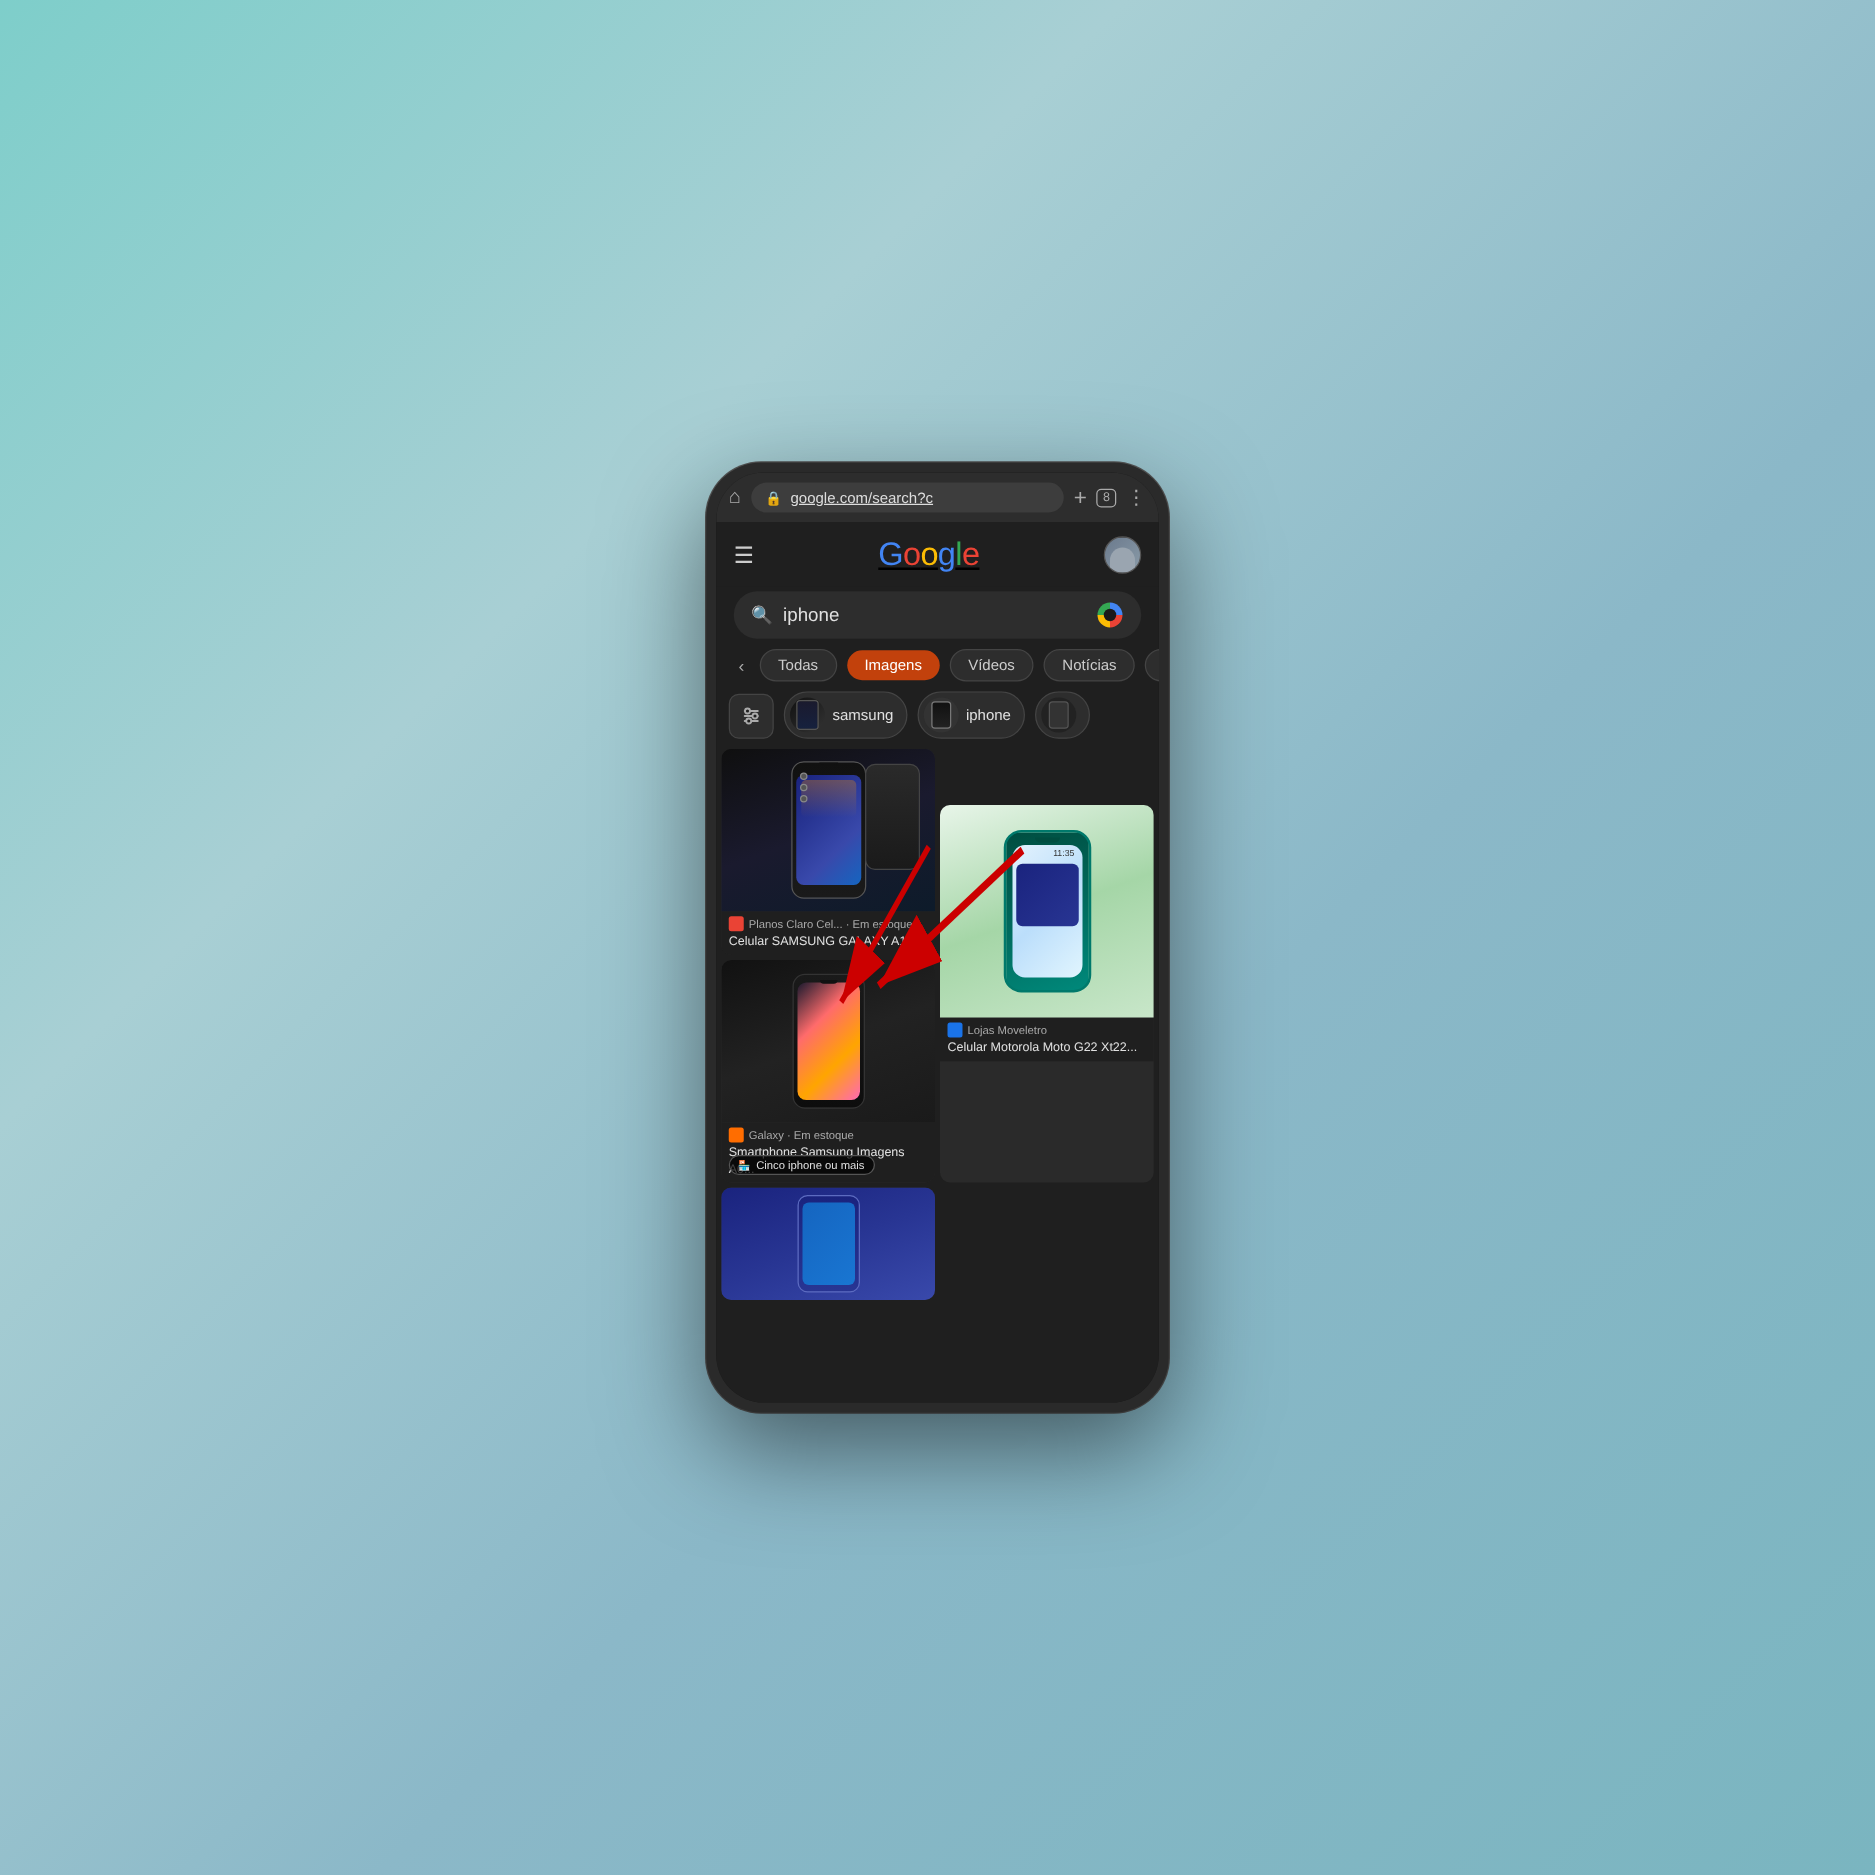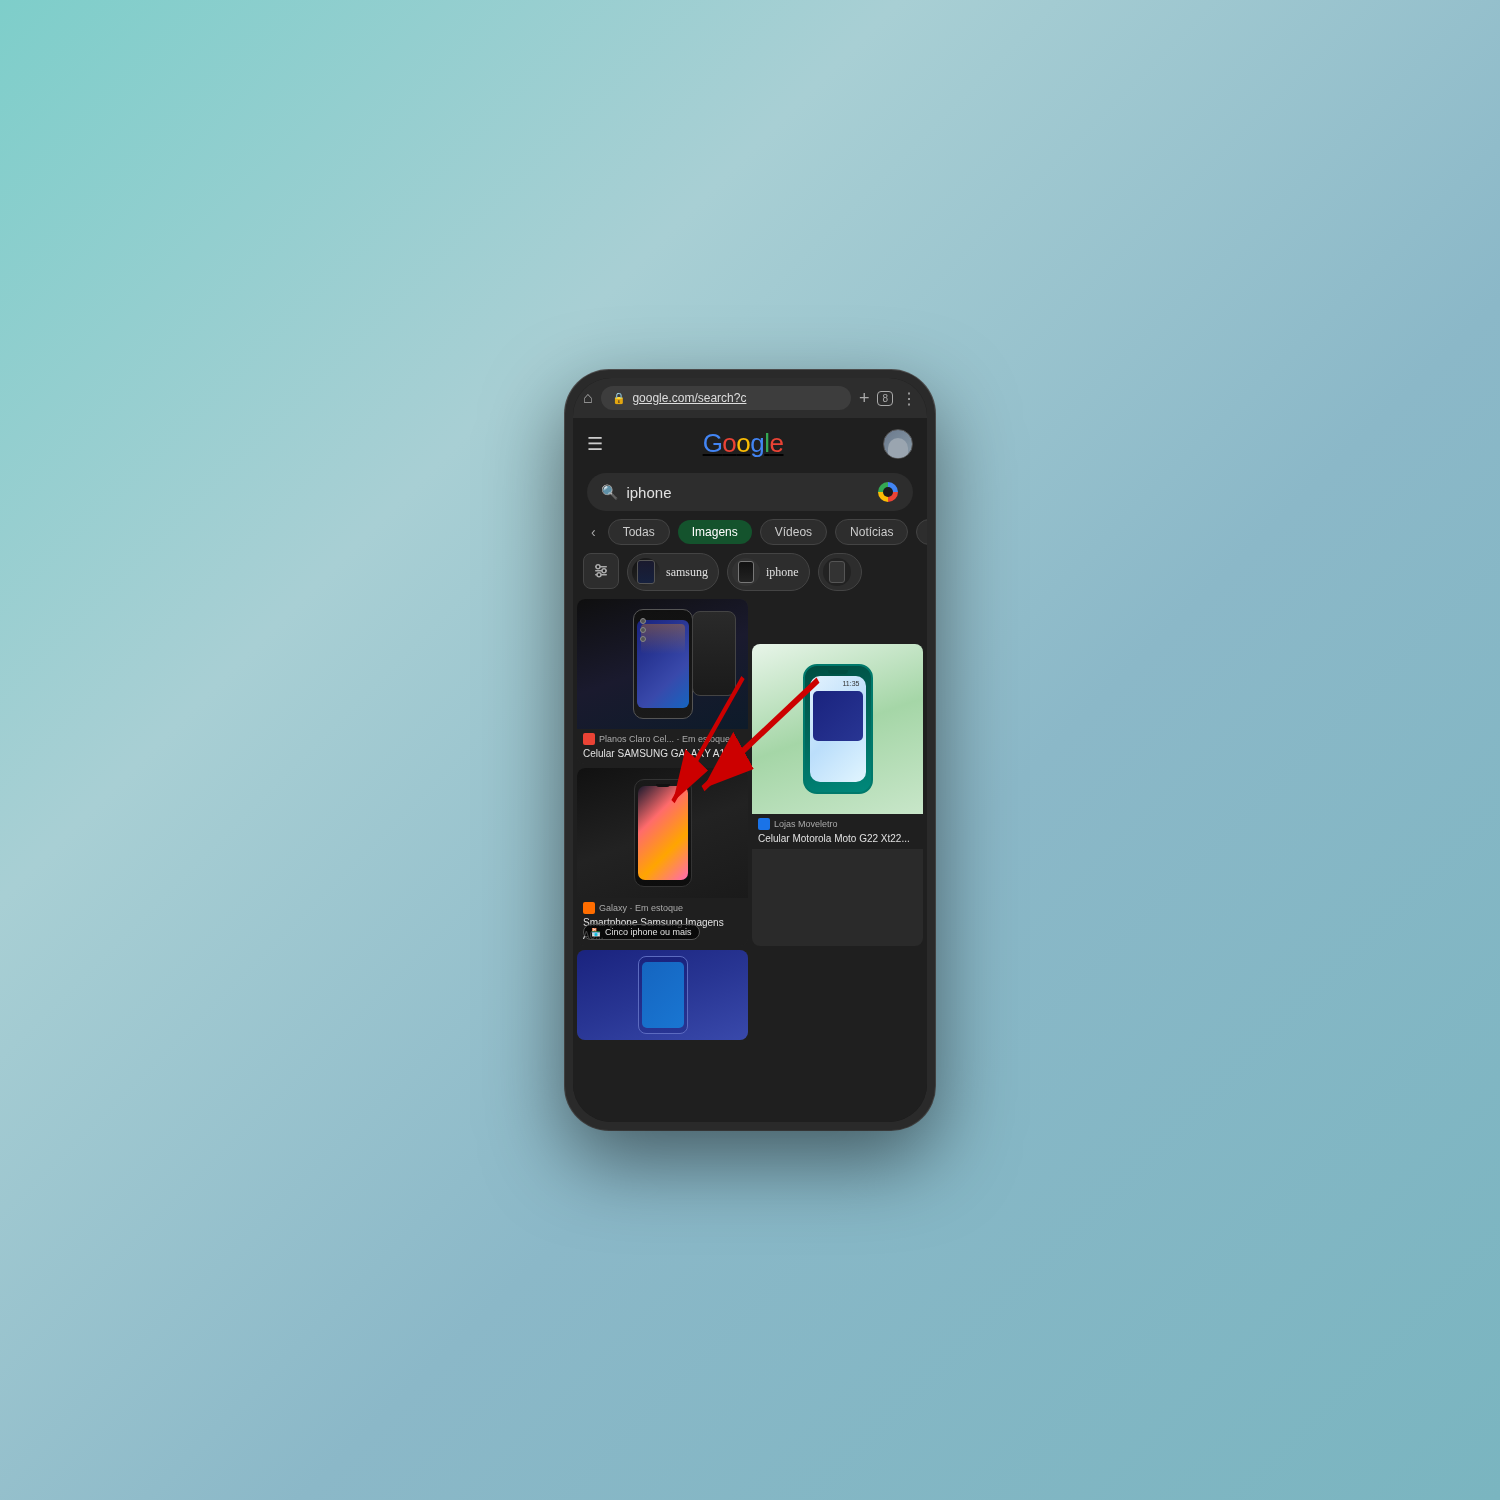--- a/index.html
+++ b/index.html
@@ -216,40 +216,39 @@
     }
 
     .tab-btn.prev-btn {
       background: transparent;
       color: #aaa;
       padding: 5px 4px;
       font-size: 14px;
     }
 
     .tab-btn.active {
-      background: #14532d;
+      background: #c2410c;
       color: white;
     }
 
     .tab-btn.inactive {
       background: #2d2d2d;
       color: #ccc;
       border: 1px solid #444;
     }
 
     
     .image-chips {
       display: flex;
-      align-items: flex-start;
+      align-items: flex-end;
       gap: 8px;
       padding: 0 10px 8px;
       overflow-x: auto;
       flex-shrink: 0;
       scrollbar-width: none;
-      font-family: Liberation Serif, serif;
     }
 
     .image-chips::-webkit-scrollbar { display: none; }
 
     .filter-icon-btn {
       width: 36px;
       height: 36px;
       background: #2d2d2d;
       border-radius: 8px;
       display: flex;

